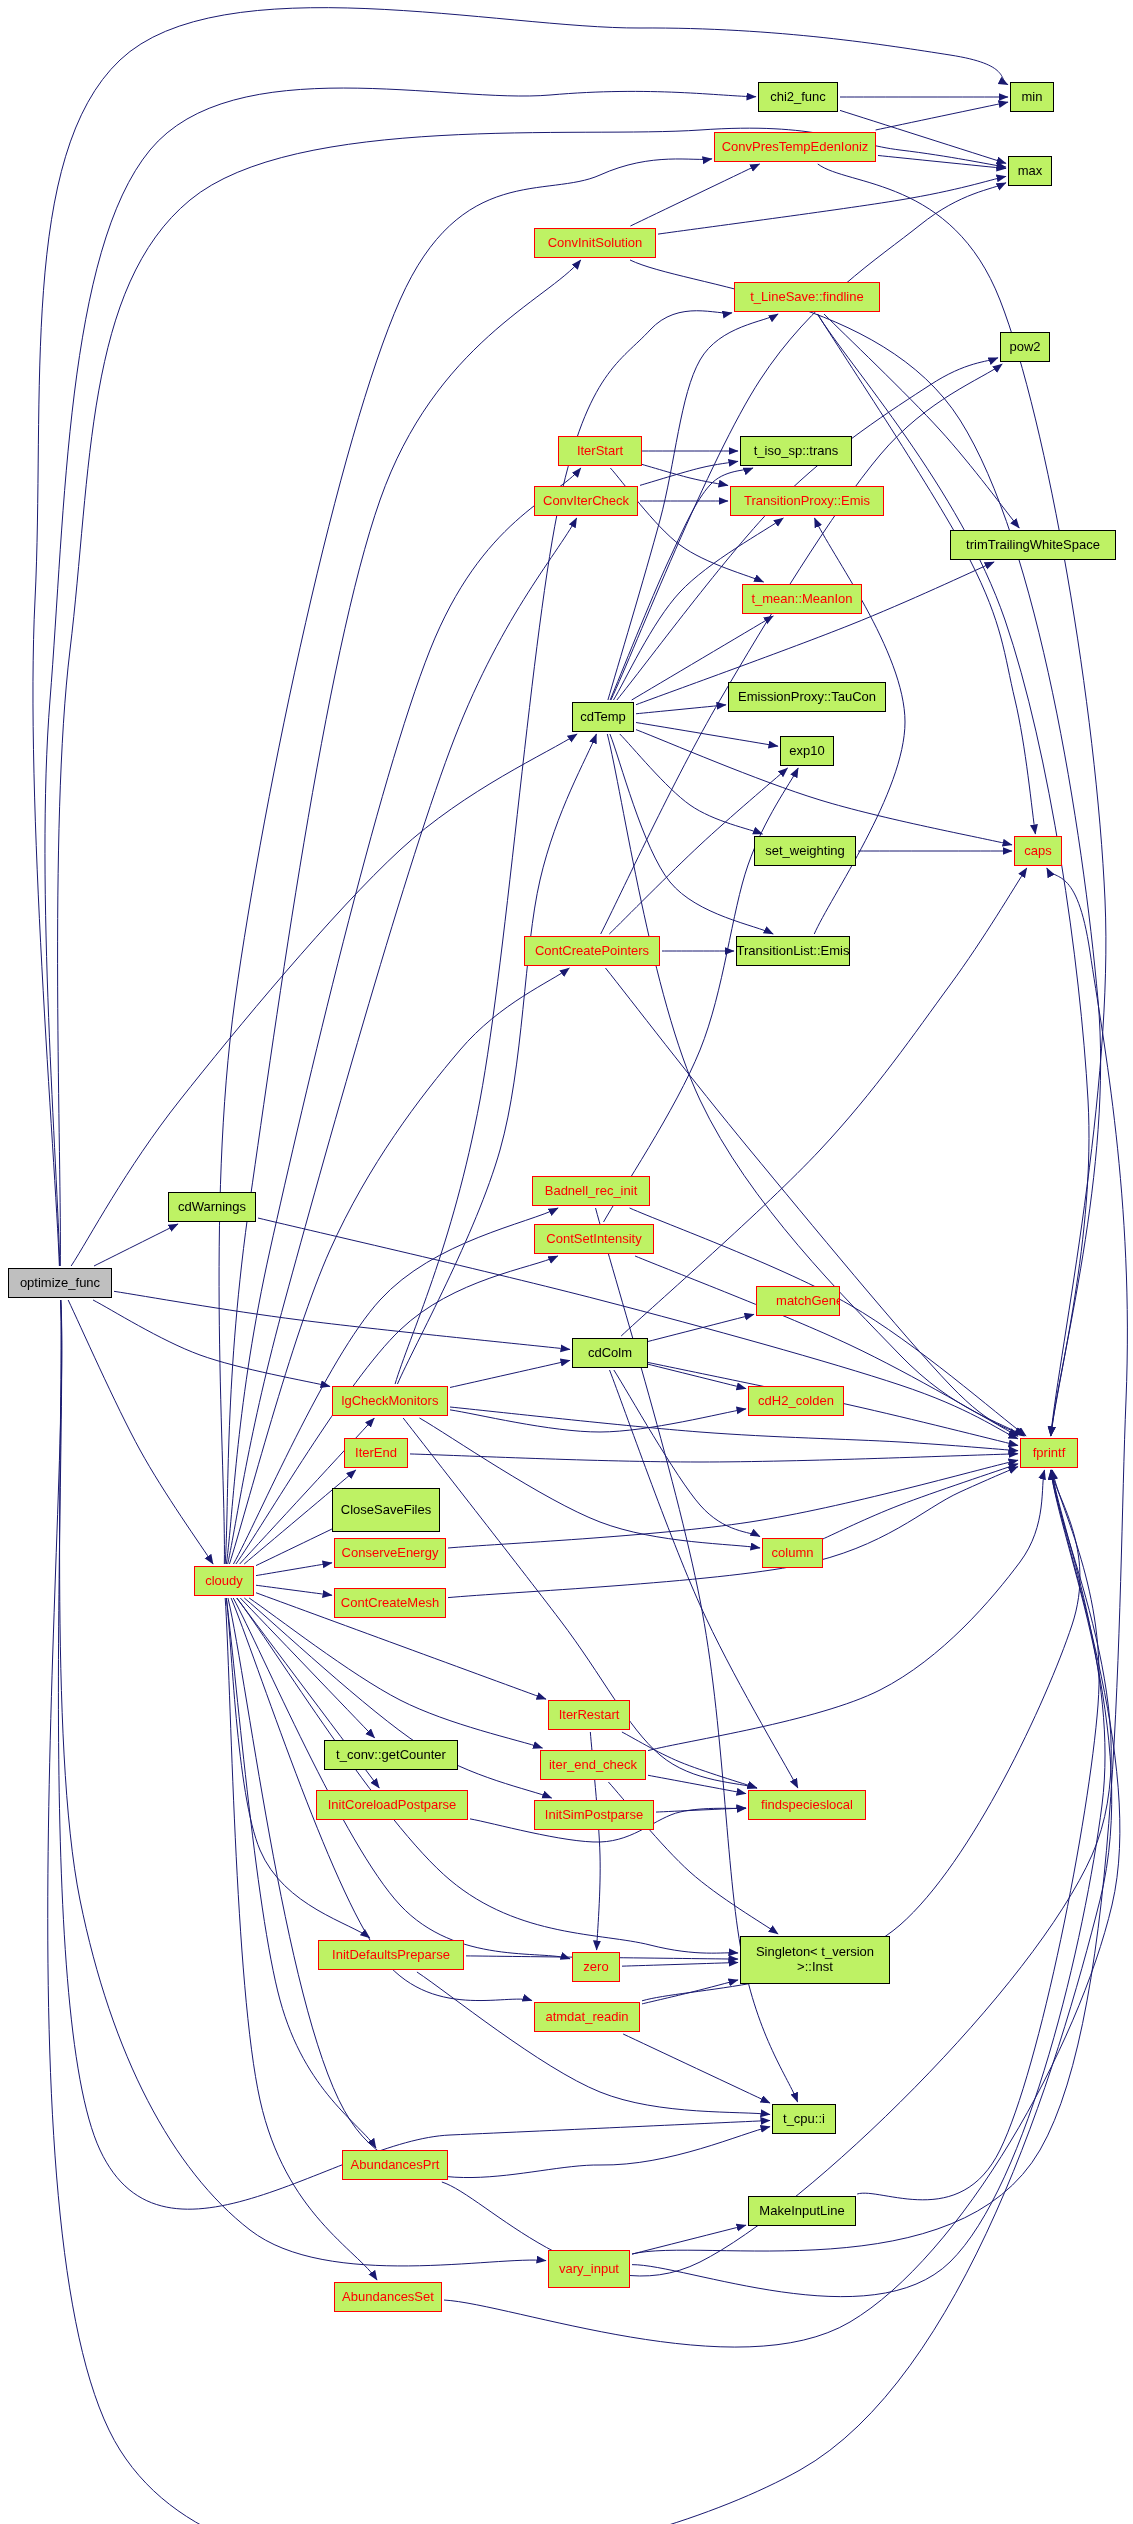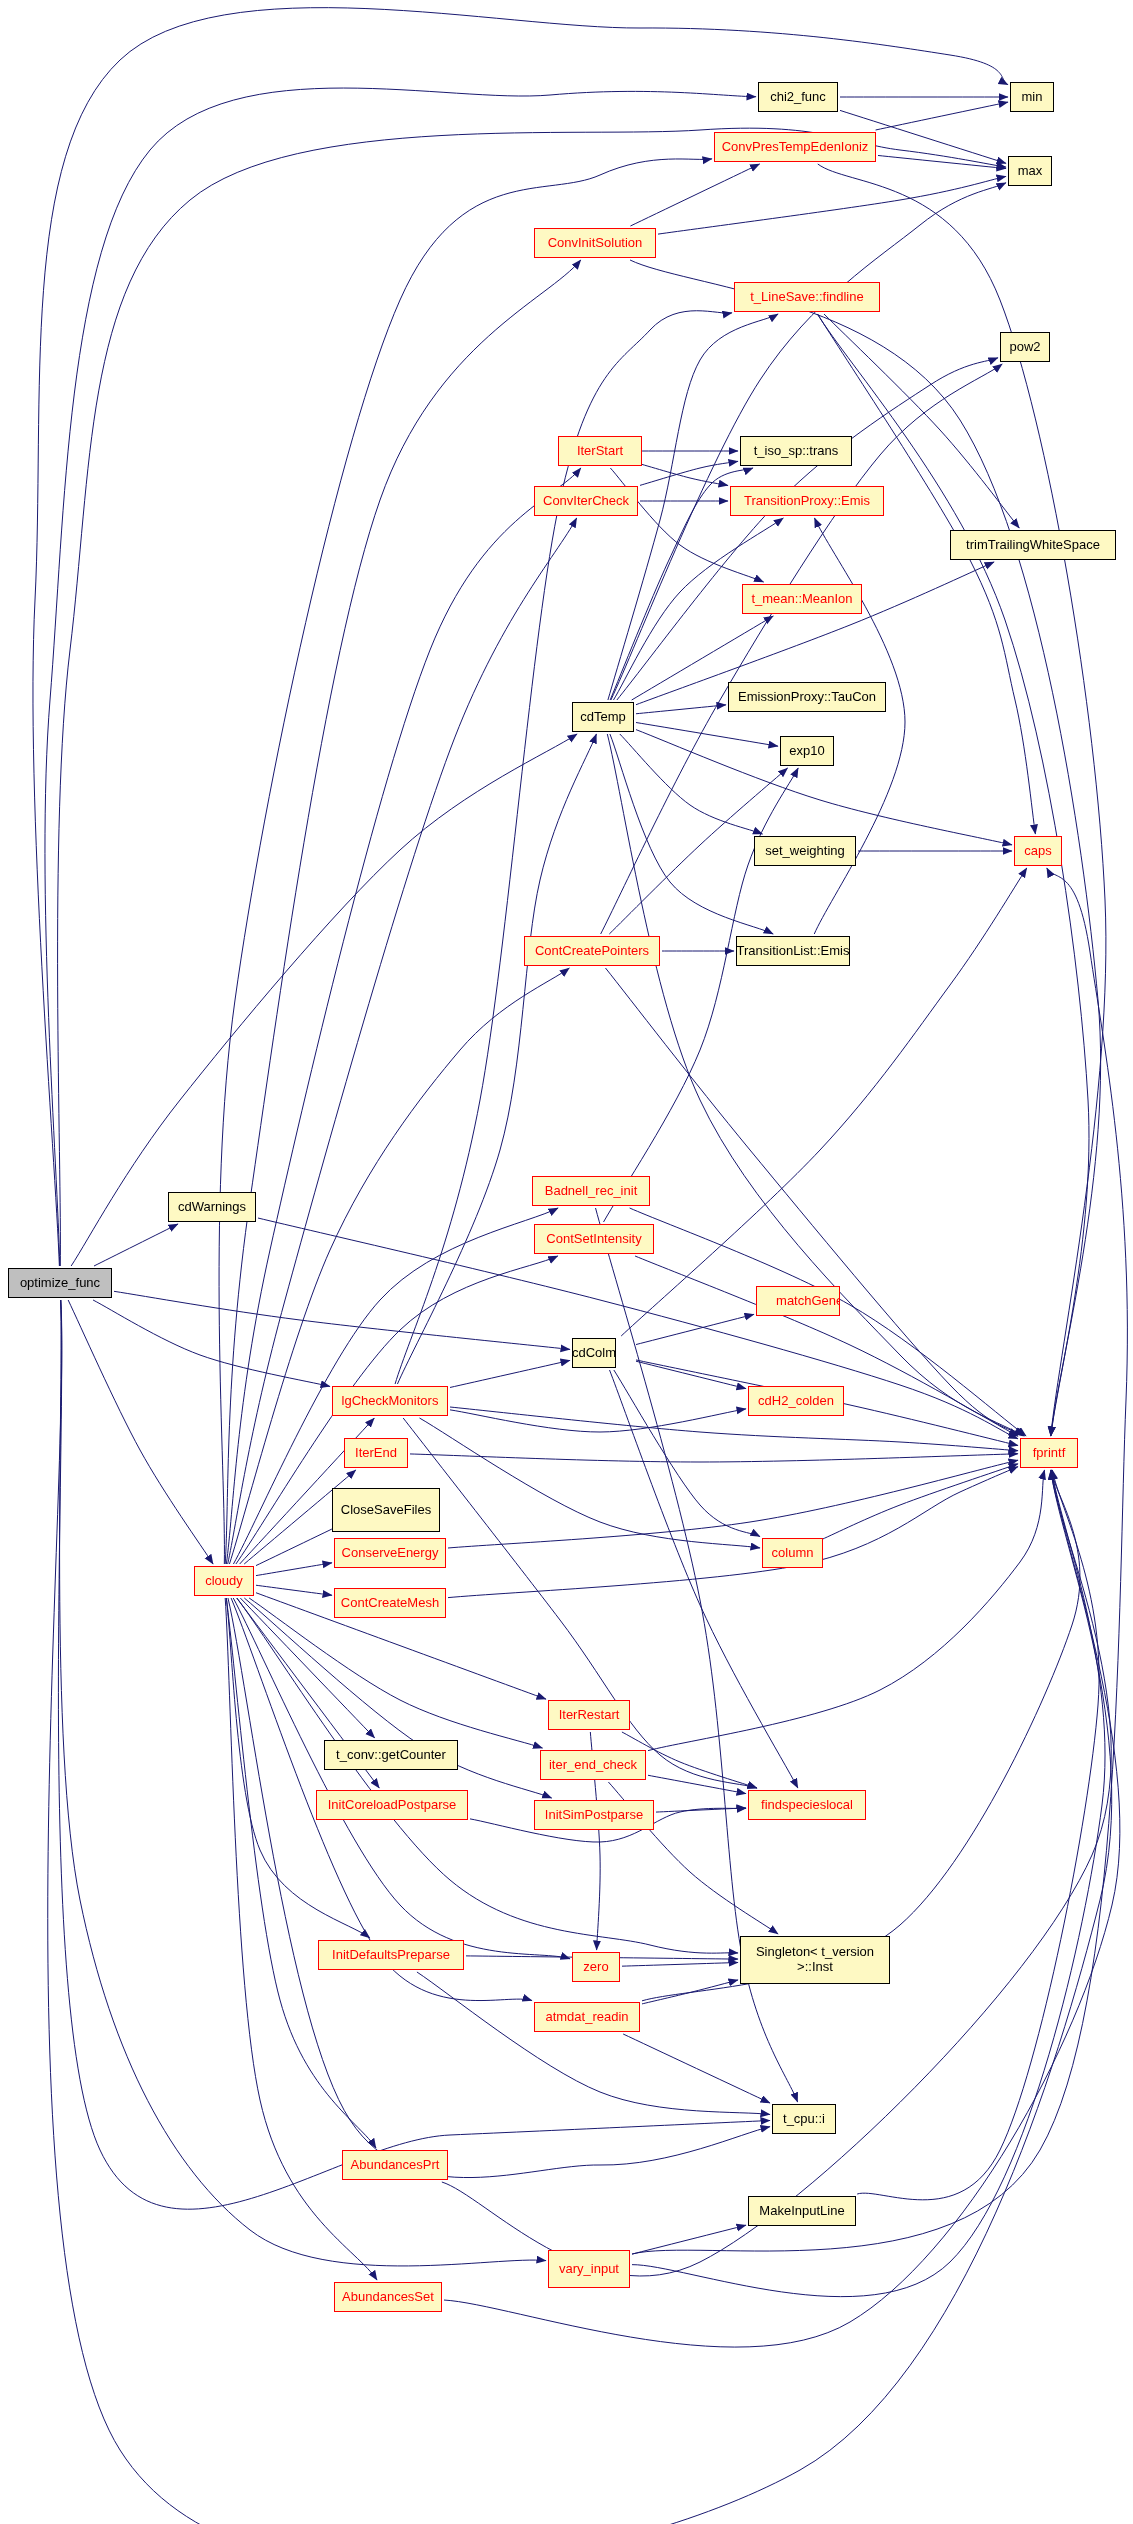--- a/index.html
+++ b/index.html
@@ -5,21 +5,21 @@
   html,body{margin:0;padding:0;background:#ffffff;}
   #graph{
     position:relative;width:1133px;height:2524px;background:#ffffff;
     font-family:"Liberation Sans",sans-serif;overflow:hidden;
   }
   #edges{position:absolute;left:0;top:0;}
   .edge{fill:none;stroke:#191970;stroke-width:1;}
   .node{
     position:absolute;display:flex;align-items:center;justify-content:center;
     text-align:center;font-size:13px;line-height:1.12;
-    border:1px solid #000;background:#fef9c3;color:#000;
+    border:1px solid #000;background:#bef264;color:#000;
     white-space:pre-line;box-sizing:border-box;padding:0 2px;overflow:hidden;
   }
   .node.red{border-color:#ff0000;color:#ff0000;}
   .node.root{background:#bfbfbf;border-color:#000;color:#000;}
 </style>
 </head>
 <body>
 
 <div id="graph">
   <svg id="edges" width="1133" height="2524" viewBox="0 0 1133 2524">
@@ -158,21 +158,21 @@
     <div class="node plain" style="left: 754px; top: 836px; width: 102px; height: 30px;">set_weighting</div>
     <div class="node red" style="left: 524px; top: 936px; width: 136px; height: 30px;">ContCreatePointers</div>
     <div class="node plain" style="left: 736px; top: 936px; width: 114px; height: 30px;">TransitionList::Emis</div>
     <div class="node plain" style="left: 1010px; top: 82px; width: 44px; height: 30px;">min</div>
     <div class="node plain" style="left: 1008px; top: 156px; width: 44px; height: 30px;">max</div>
     <div class="node plain" style="left: 1000px; top: 332px; width: 50px; height: 30px;">pow2</div>
     <div class="node plain" style="left: 950px; top: 530px; width: 166px; height: 30px;">trimTrailingWhiteSpace</div>
     <div class="node red" style="left: 1014px; top: 836px; width: 48px; height: 30px;">caps</div>
     <div class="node red" style="left: 532px; top: 1176px; width: 118px; height: 30px;">Badnell_rec_init</div>
     <div class="node red" style="left: 534px; top: 1224px; width: 120px; height: 30px;">ContSetIntensity</div>
-    <div class="node plain" style="left: 572px; top: 1338px; width: 44px; height: 30px;">cdColm</div>
+    <div class="node plain" style="left: 572px; top: 1338px; width: 76px; height: 30px;">cdColm</div>
     <div class="node red" style="left: 756px; top: 1286px; width: 84px; height: 30px; padding-left: 39px;">matchGeneric</div>
     <div class="node red" style="left: 748px; top: 1386px; width: 96px; height: 30px;">cdH2_colden</div>
     <div class="node red" style="left: 332px; top: 1386px; width: 116px; height: 30px;">lgCheckMonitors</div>
     <div class="node red" style="left: 344px; top: 1438px; width: 64px; height: 30px;">IterEnd</div>
     <div class="node plain" style="left: 332px; top: 1488px; width: 108px; height: 44px;">CloseSaveFiles</div>
     <div class="node red" style="left: 334px; top: 1538px; width: 112px; height: 30px;">ConserveEnergy</div>
     <div class="node red" style="left: 334px; top: 1588px; width: 112px; height: 30px;">ContCreateMesh</div>
     <div class="node red" style="left: 1020px; top: 1438px; width: 58px; height: 30px;">fprintf</div>
     <div class="node red" style="left: 762px; top: 1538px; width: 61px; height: 30px;">column</div>
     <div class="node red" style="left: 548px; top: 1700px; width: 82px; height: 30px;">IterRestart</div>

